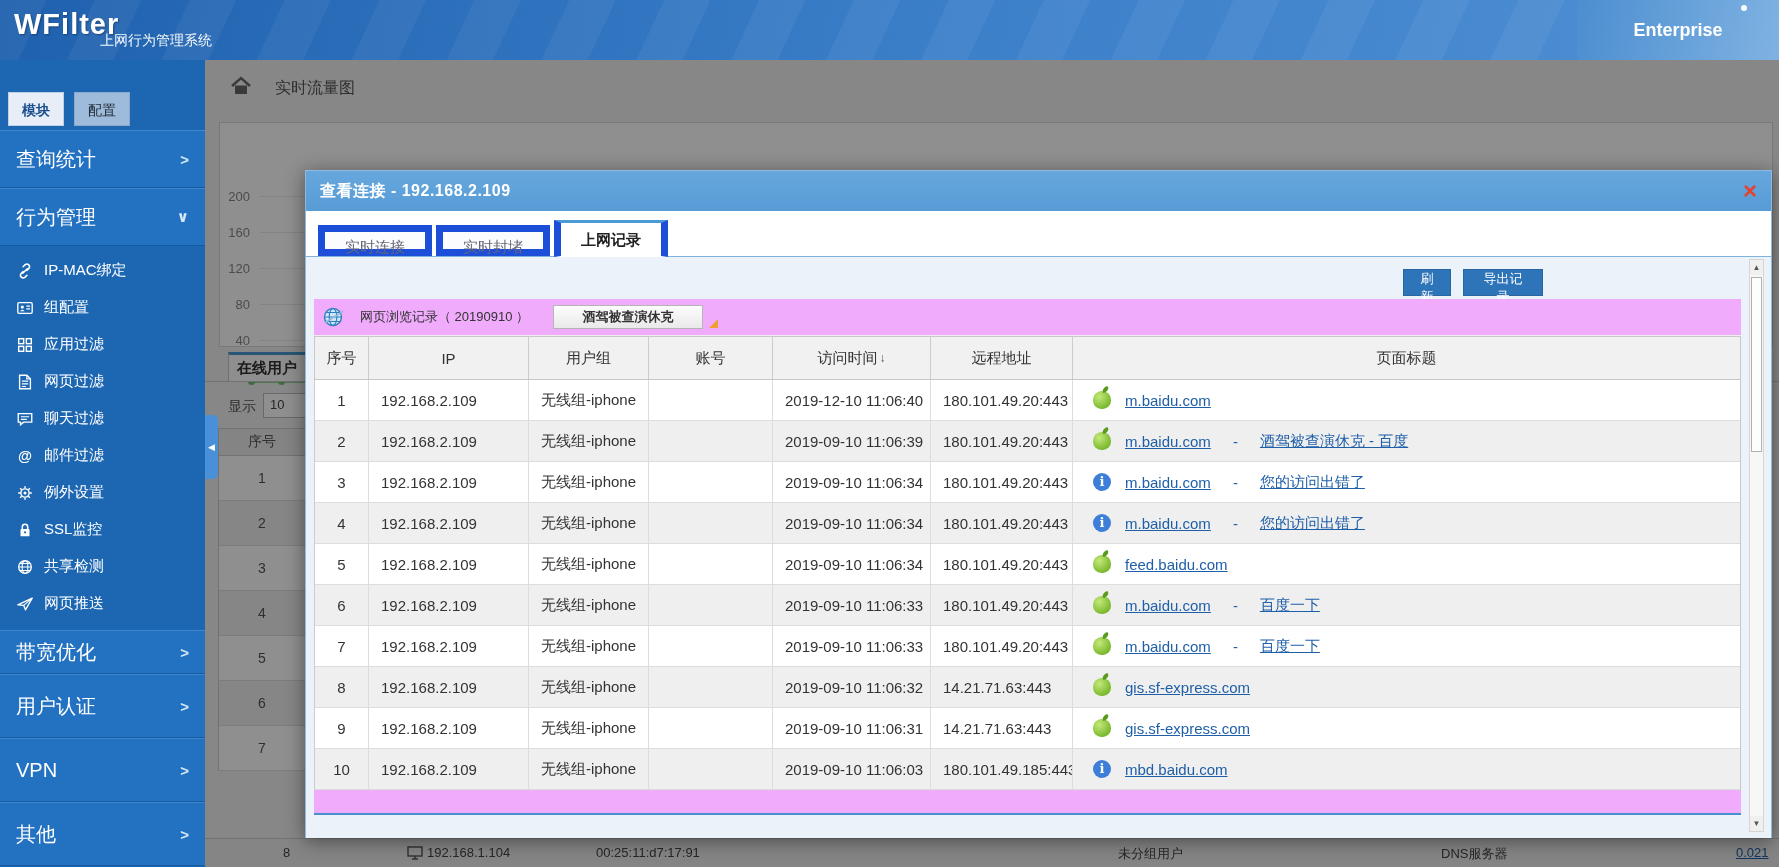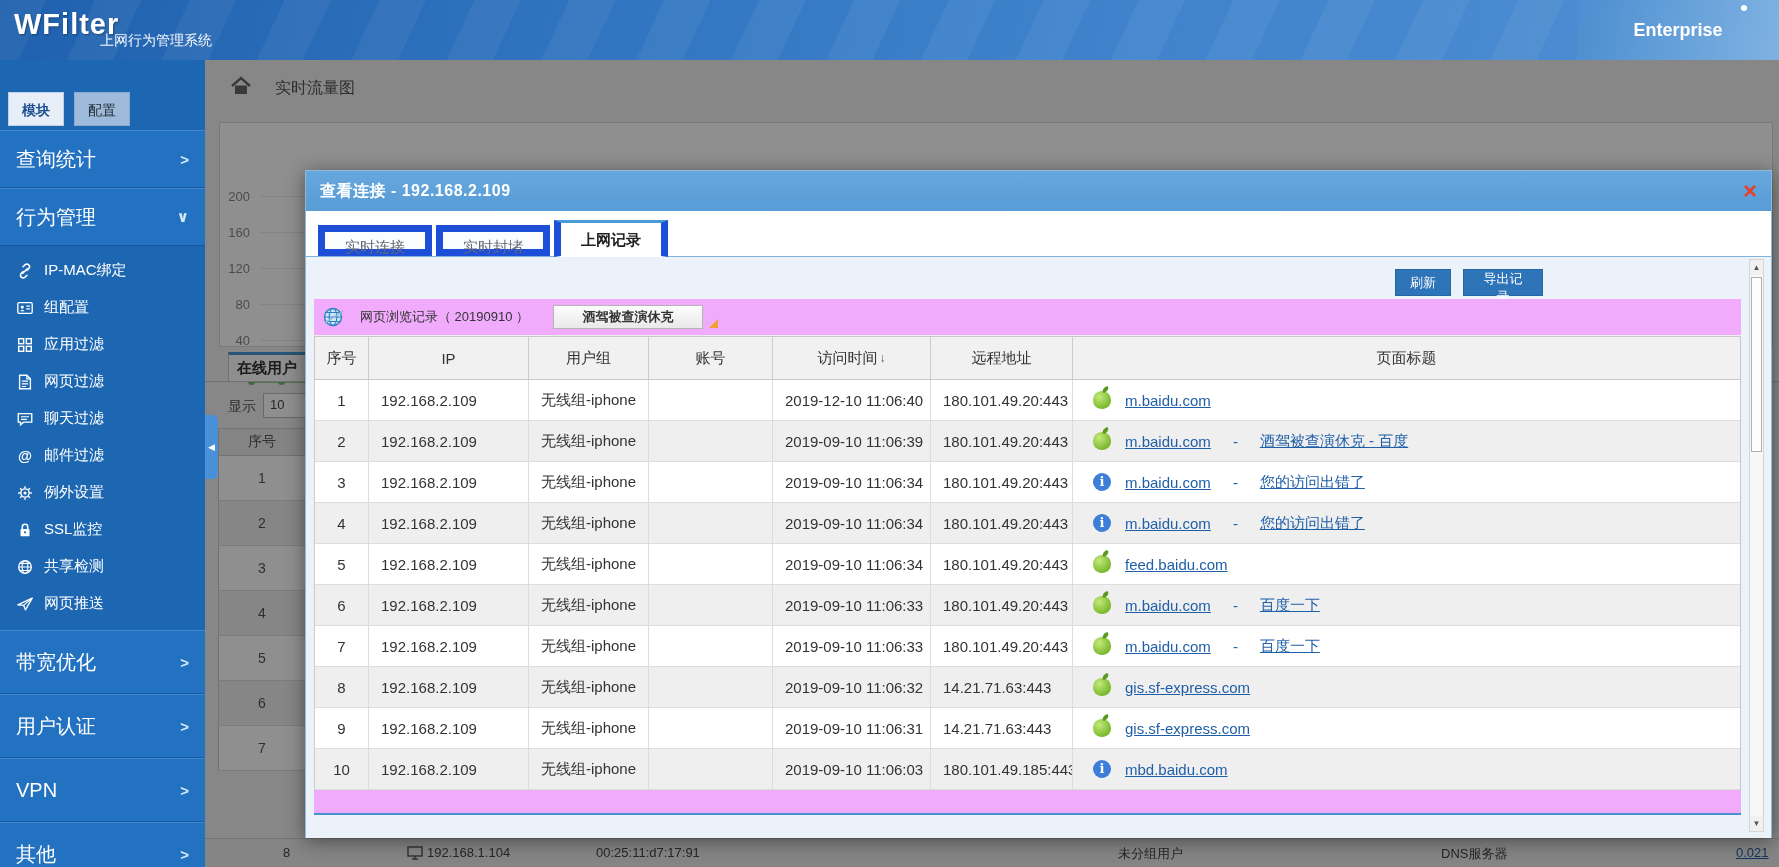--- a/index.html
+++ b/index.html
@@ -79,21 +79,21 @@
   .m-title{color:#fff;font-size:16px;font-weight:bold;letter-spacing:.5px;}
   .m-close{margin-left:auto;color:#e8402d;font-size:24px;font-weight:bold;line-height:22px;cursor:pointer;}
   .m-tabs{height:46px;background:#fff;display:flex;align-items:flex-end;padding-left:12px;border-bottom:1px solid #7fb2dd;}
   .mtab{height:31px;line-height:29px;padding:0 20px;border:7px solid #1d4ed8;background:#fafcfe;color:#667;
     font-size:15px;margin-right:4px;cursor:pointer;}
   .mtab.active{height:37px;line-height:33px;background:#fff;border-top:3px solid #4a9ad5;border-bottom:1px solid #fff;
     margin-bottom:-1px;color:#222;font-weight:bold;}
   .m-panel{position:relative;height:581px;background:#ebf2f9;}
   .btn{position:absolute;top:12px;height:27px;background:#2e74b8;color:#fff;border:1px solid #2766a3;
     font-size:13px;padding:0 14px;cursor:pointer;}
-  .btn-refresh{right:320px;width:56px;}
+  .btn-refresh{right:320px;width:48px;}
   .btn-export{right:228px;width:80px;}
   .wbox{position:absolute;left:8px;top:42px;right:30px;height:516px;background:#f0abfc;border-bottom:2px solid #4a90d0;}
   .filter-row{height:37px;display:flex;align-items:center;padding-left:8px;border-bottom:1px solid #eee;}
   .fglobe{width:22px;height:22px;margin-right:16px;}
   .flabel{font-size:13px;color:#333;margin-right:24px;}
   .fbtn{position:relative;width:150px;height:24px;background:linear-gradient(#fdfdfd,#e9e9e9);border:1px solid #b5b5b5;
     font-size:13px;font-weight:bold;color:#333;cursor:pointer;}
   .fbtn::after{content:"";position:absolute;right:-16px;bottom:0;border-left:9px solid transparent;border-bottom:9px solid #f0a030;}
   .rtable{position:absolute;left:0;top:37px;right:0;}
   .thead,.trow{display:grid;grid-template-columns:54px 160px 120px 124px 158px 142px 1fr;}
@@ -273,21 +273,21 @@
             <span>共享检测</span>
           </div>
 
           <div class="subitem">
             <svg class="mi">
               <use href="#i-plane"></use>
             </svg>
             <span>网页推送</span>
           </div>
         </div>
-      <div class="nav-sec" style="height:64px">
+      <div class="nav-sec" style="height:44px">
         <span class="lbl">带宽优化</span>
         <span class="chev">&gt;</span>
       </div>
       <div class="nav-sec" style="height:64px">
         <span class="lbl">用户认证</span>
         <span class="chev">&gt;</span>
       </div>
       <div class="nav-sec" style="height:64px">
         <span class="lbl">VPN</span>
         <span class="chev">&gt;</span>

